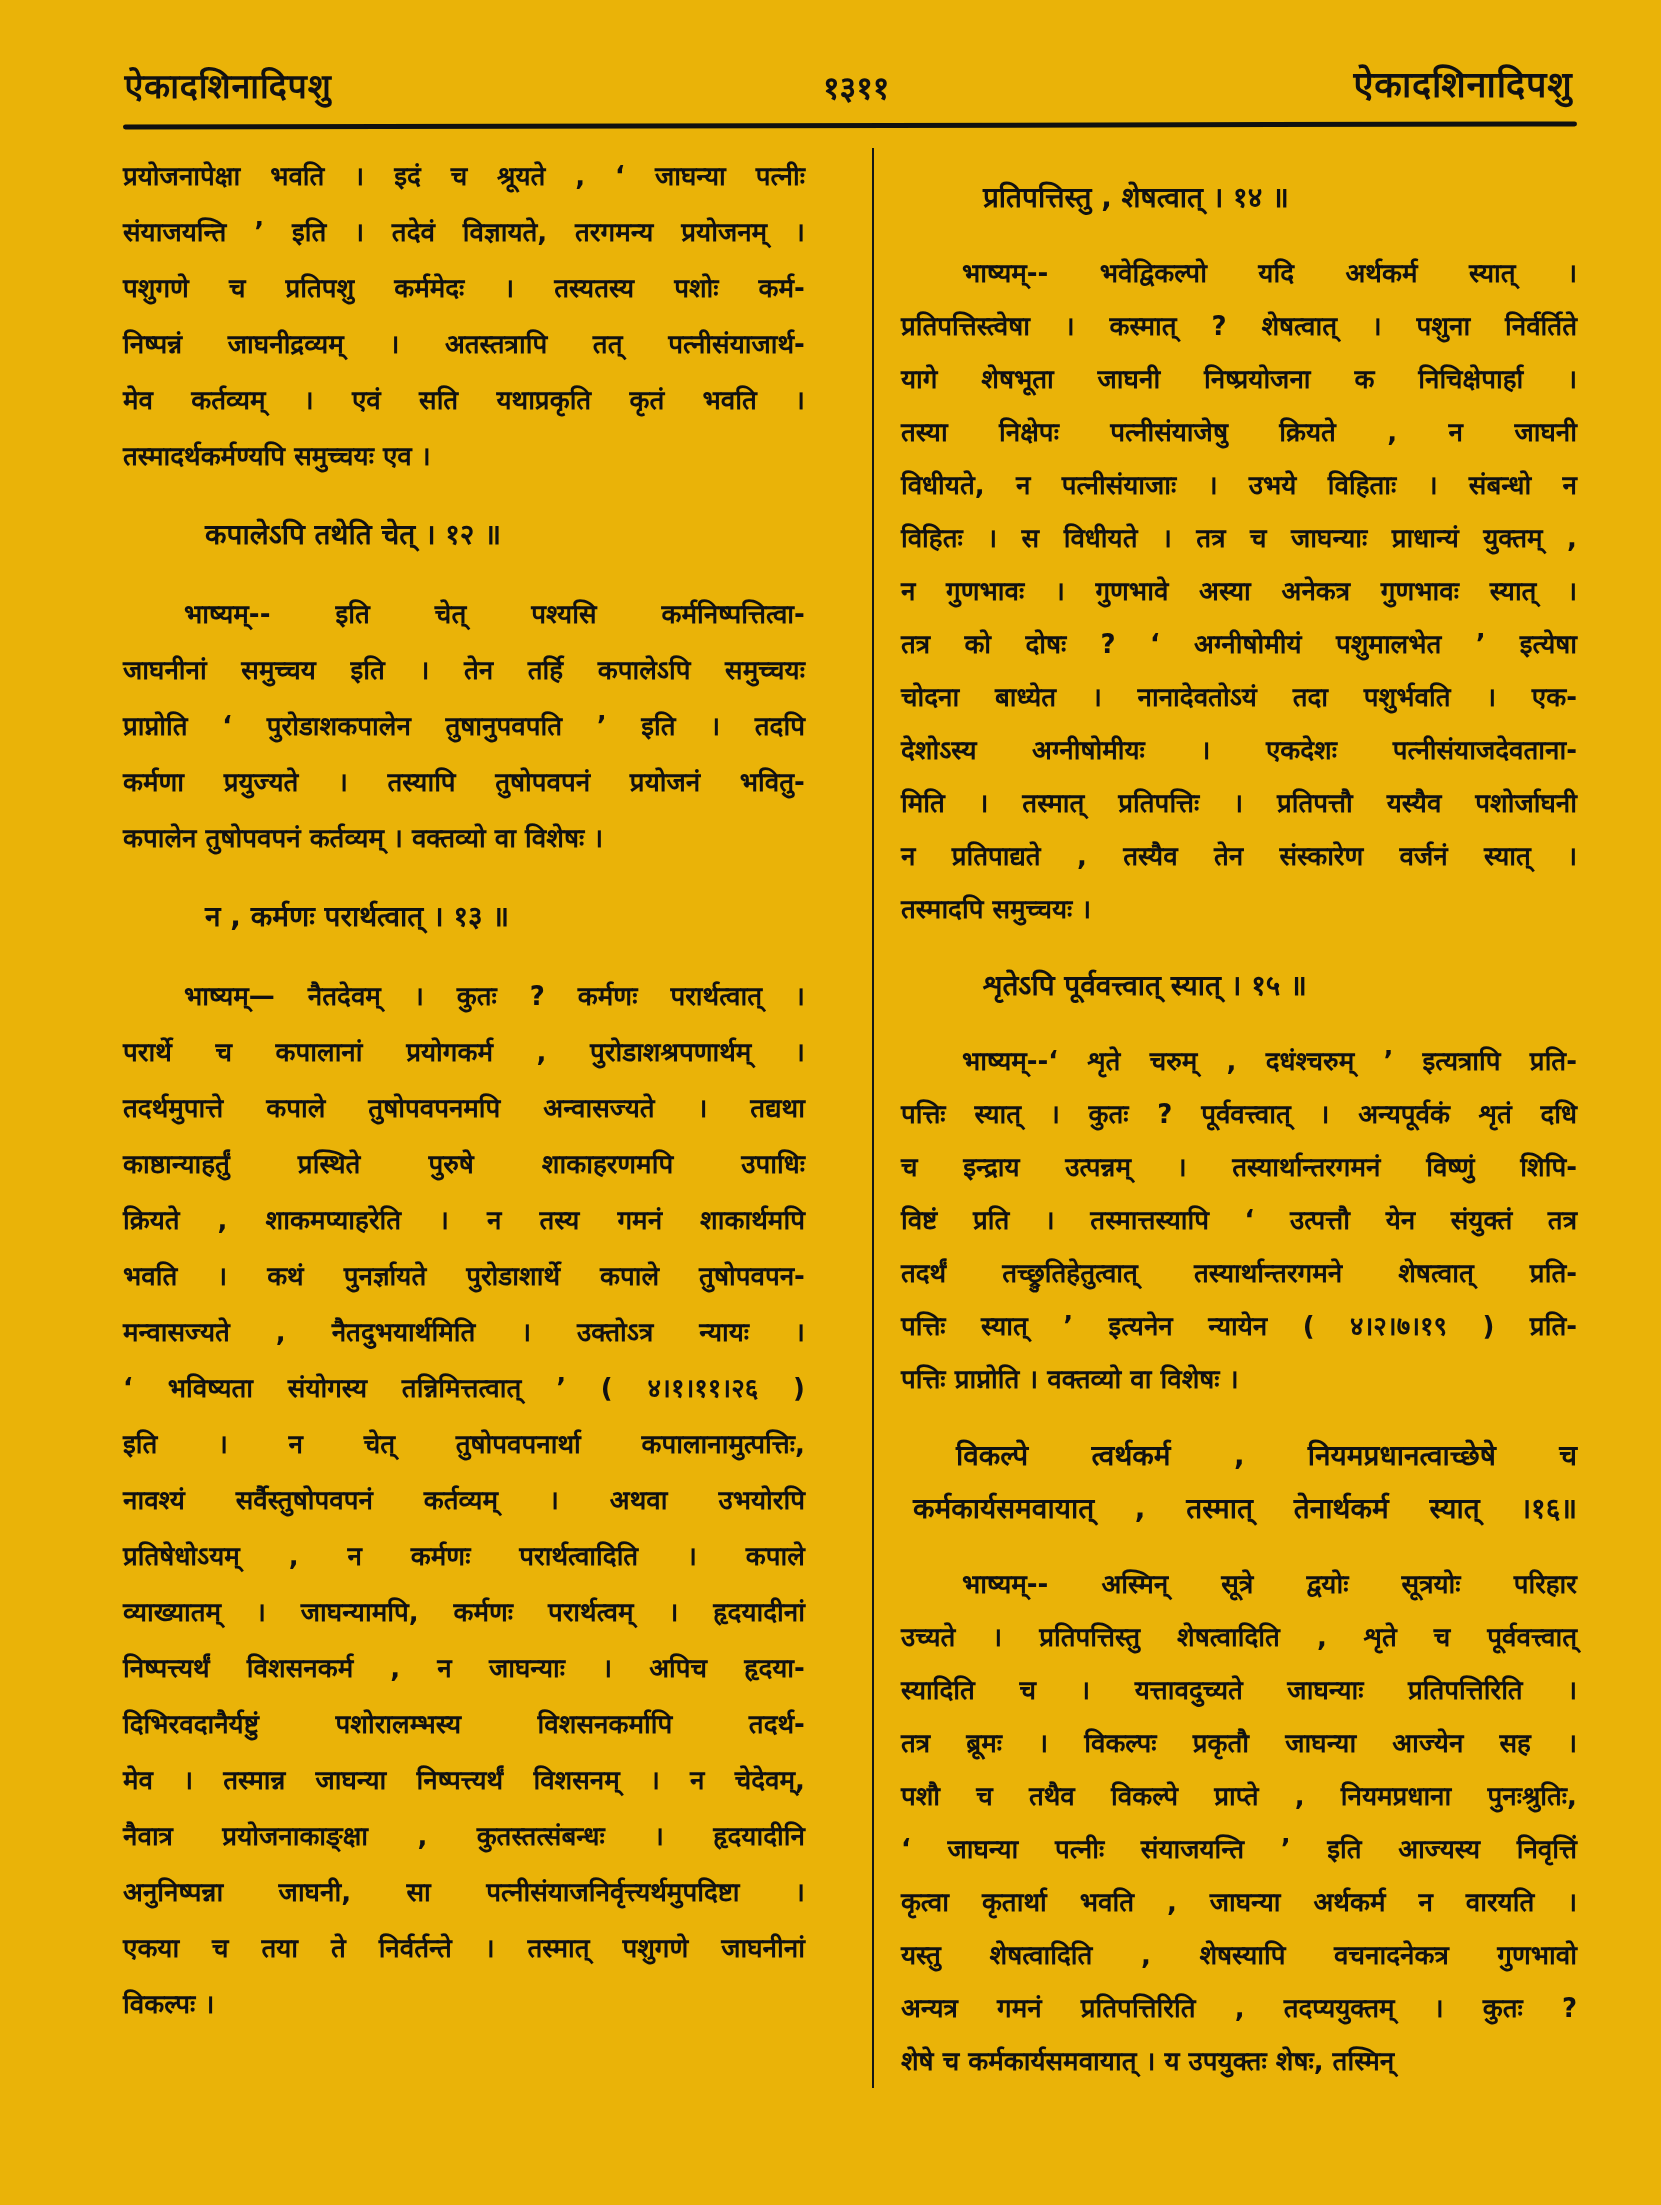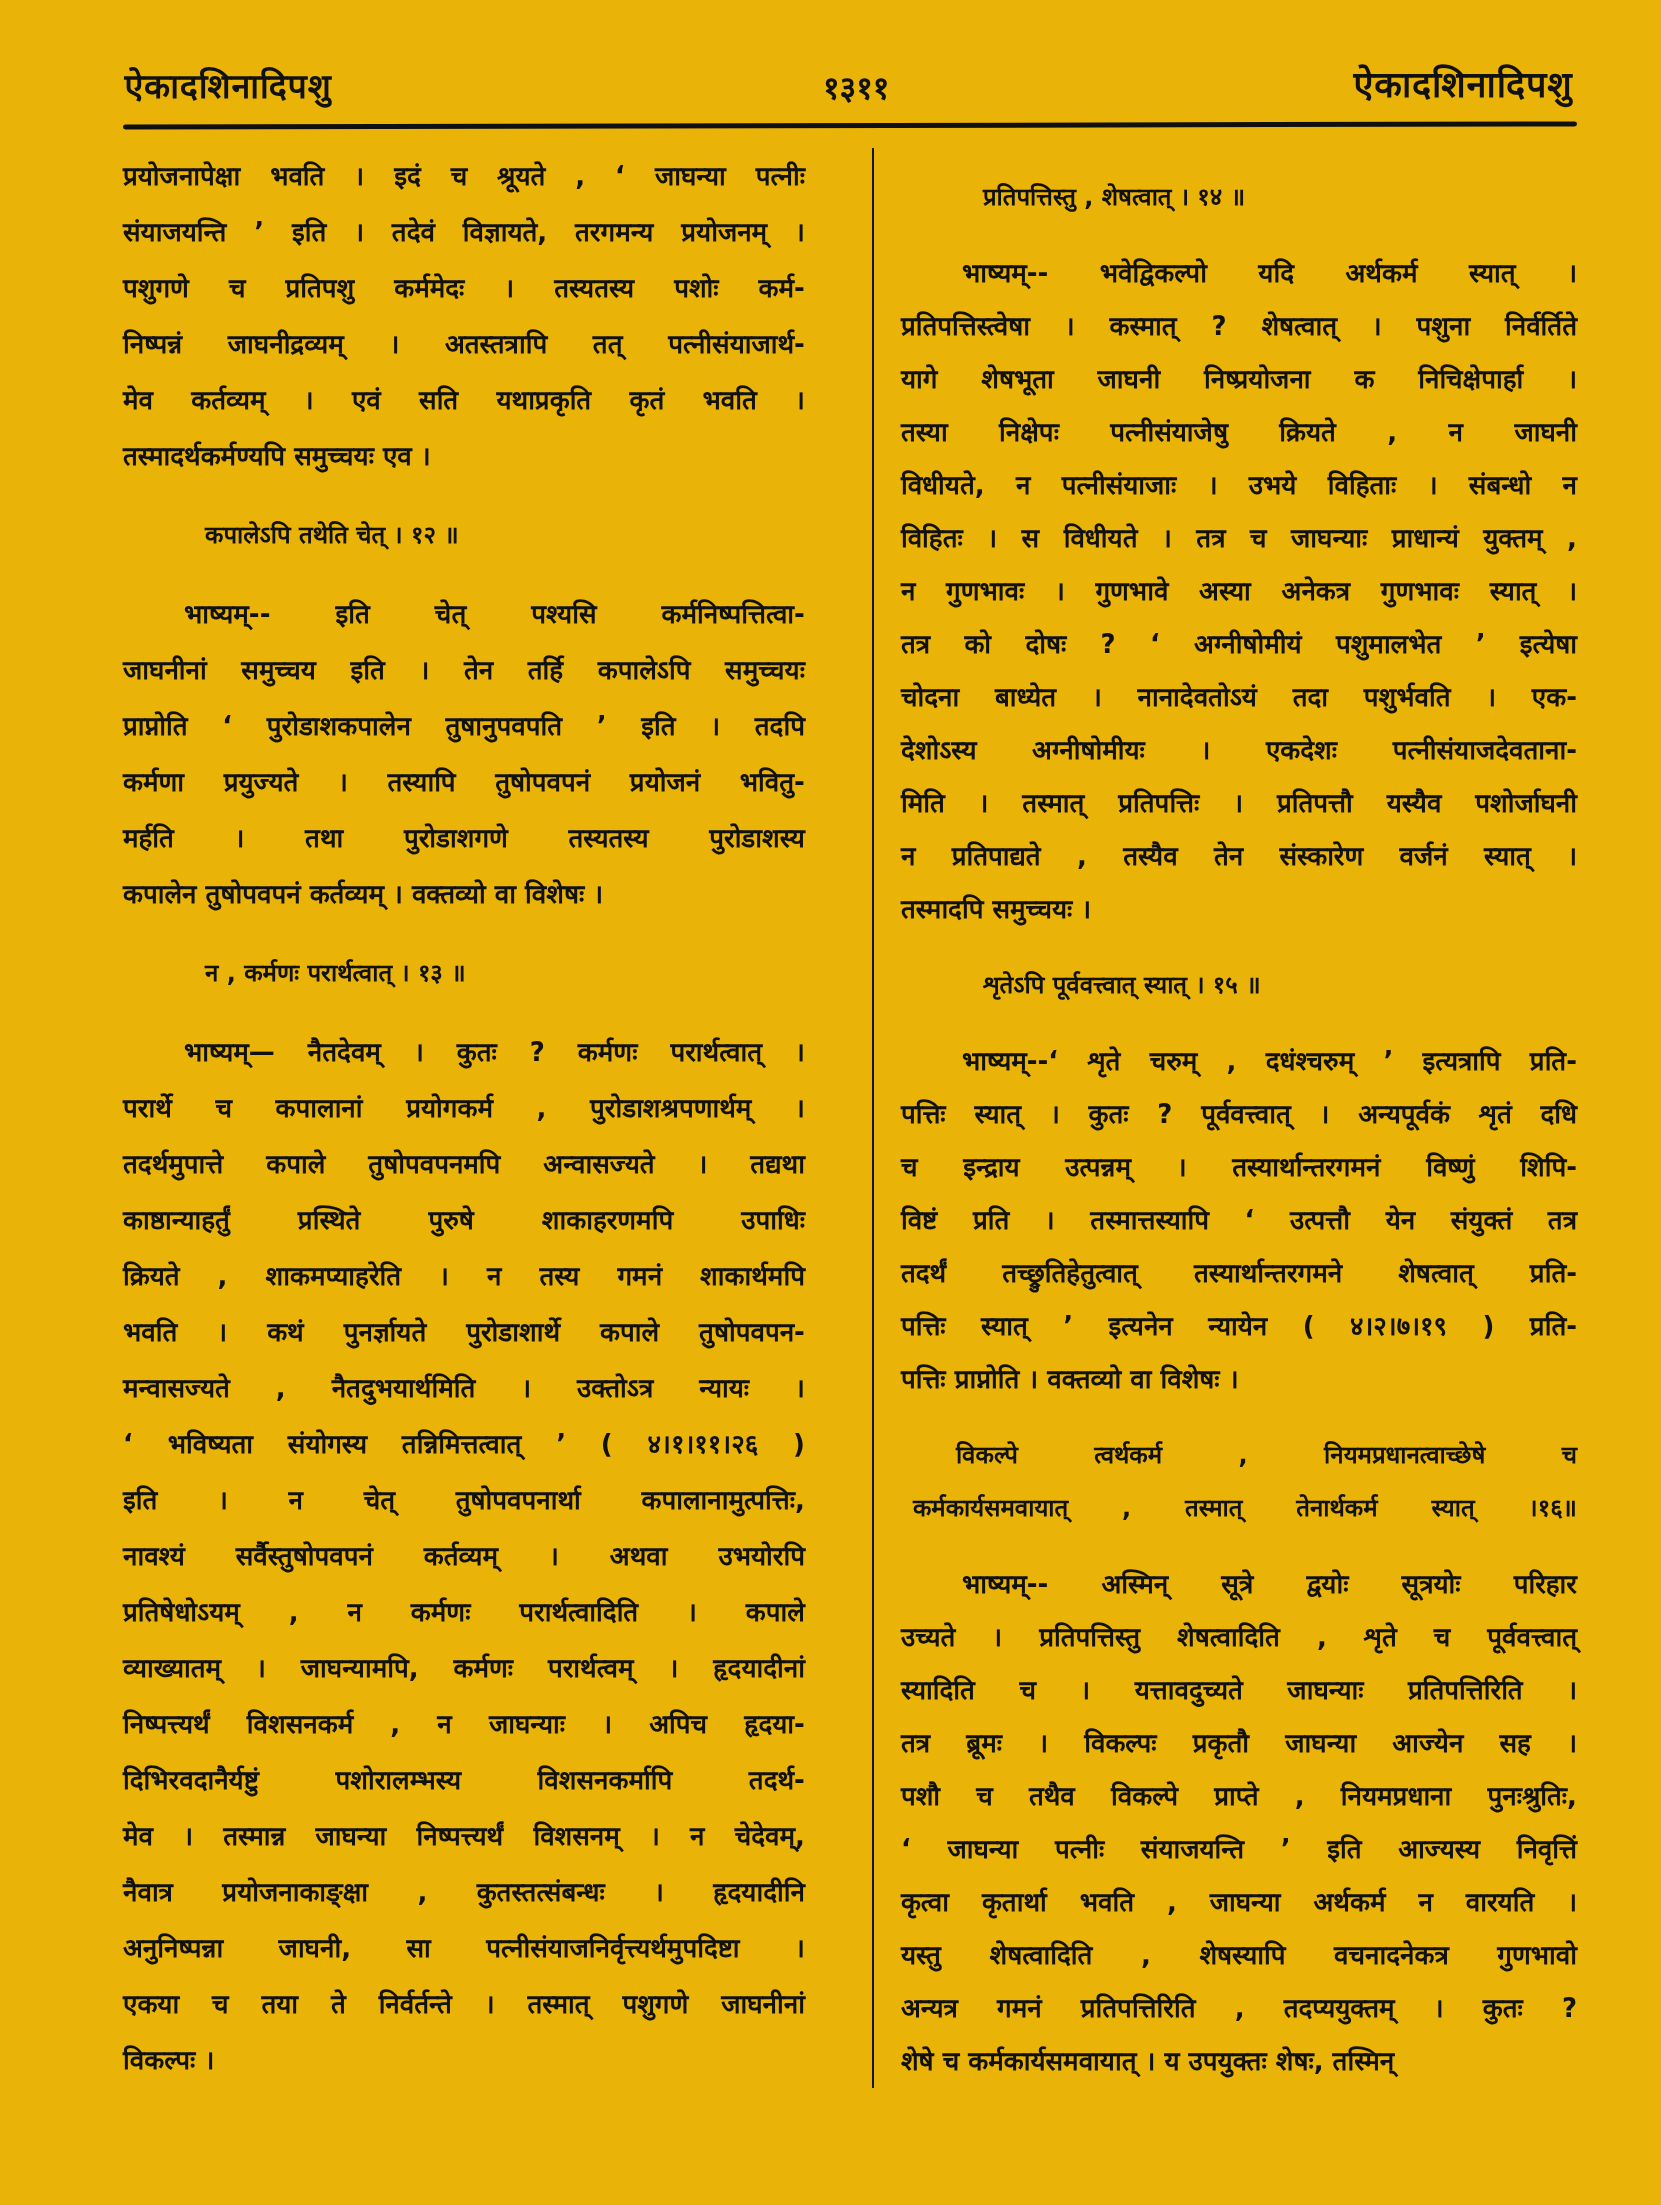--- a/index.html
+++ b/index.html
@@ -50,21 +50,21 @@
   .col.left  { padding-right: 23px; line-height: 56px; }
   .col.right { border-left: 2.3px solid #161616; padding-left: 27px; line-height: 53px; }
   .line {
     text-align: justify;
     text-align-last: justify;
   }
   .line.last { text-align-last: left; }
   .block.bhashya .line.first { text-indent: 61px; }
   .block.sutra {
     margin: 23px 0;
-    font-size: 24px;
+    font-size: 28px;
   }
   .block.sutra .line {
     padding-left: 82px;
     text-align: left;
     text-align-last: left;
   }
   .block.sutra.multi .line {
     padding-left: 0;
     text-align: justify;
     text-align-last: justify;
@@ -95,21 +95,20 @@
           <div class="line last">तस्मादर्थकर्मण्यपि समुच्चयः एव ।</div>
         </div>
         <div class="block sutra">
           <div class="line first last">कपालेऽपि तथेति चेत् । १२ ॥</div>
         </div>
         <div class="block bhashya">
           <div class="line first">भाष्यम्-- इति चेत् पश्यसि कर्मनिष्पत्तित्वा-</div>
           <div class="line">जाघनीनां समुच्चय इति । तेन तर्हि कपालेऽपि समुच्चयः</div>
           <div class="line">प्राप्नोति ‘ पुरोडाशकपालेन तुषानुपवपति ’ इति । तदपि</div>
           <div class="line">कर्मणा प्रयुज्यते । तस्यापि तुषोपवपनं प्रयोजनं भवितु-</div>
-          <div class="line">मर्हति । तथा पुरोडाशगणे तस्यतस्य पुरोडाशस्य</div>
           <div class="line last">कपालेन तुषोपवपनं कर्तव्यम् । वक्तव्यो वा विशेषः ।</div>
         </div>
         <div class="block sutra">
           <div class="line first last">न , कर्मणः परार्थत्वात् । १३ ॥</div>
         </div>
         <div class="block bhashya">
           <div class="line first">भाष्यम्— नैतदेवम् । कुतः ? कर्मणः परार्थत्वात् ।</div>
           <div class="line">परार्थे च कपालानां प्रयोगकर्म , पुरोडाशश्रपणार्थम् ।</div>
           <div class="line">तदर्थमुपात्ते कपाले तुषोपवपनमपि अन्वासज्यते । तद्यथा</div>
           <div class="line">काष्ठान्याहर्तुं प्रस्थिते पुरुषे शाकाहरणमपि उपाधिः</div>

